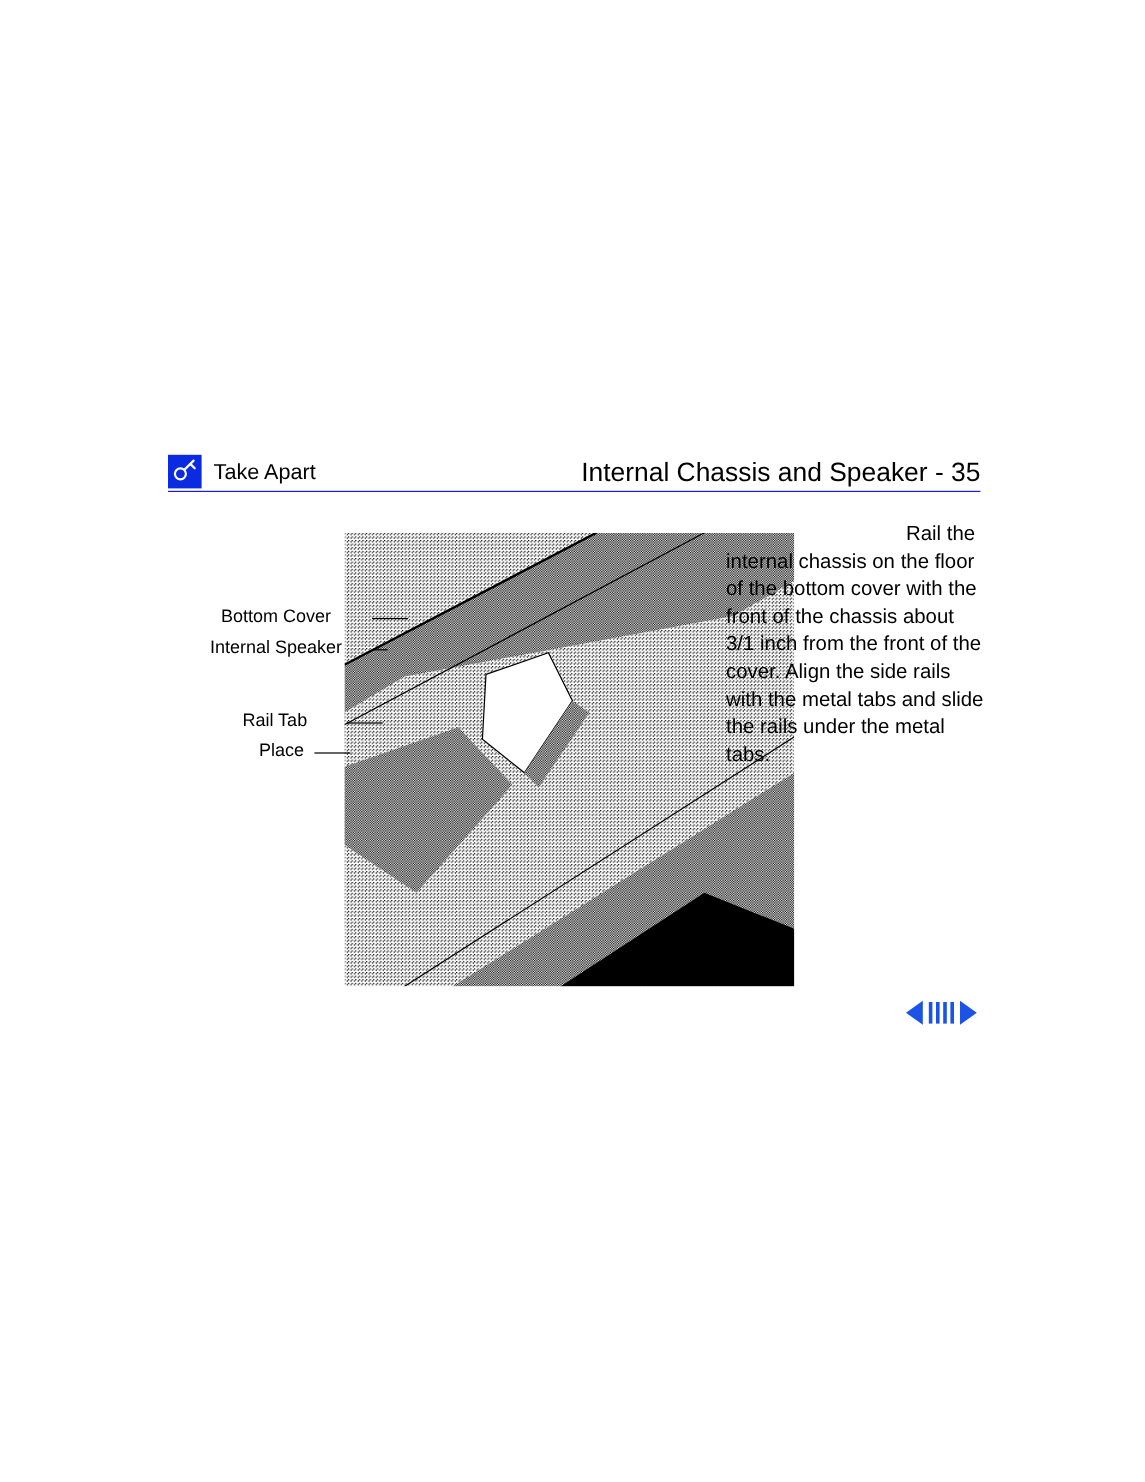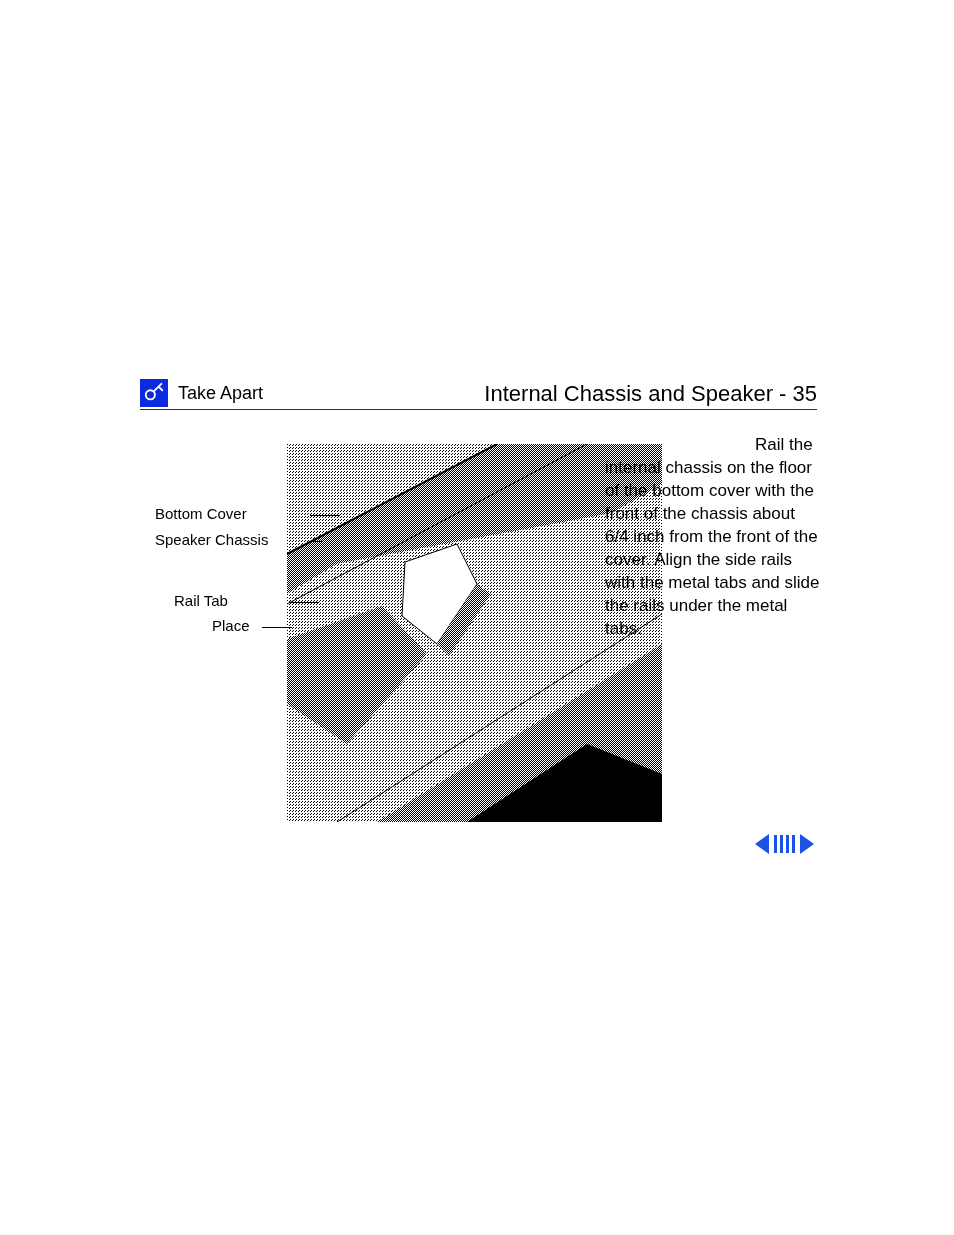--- a/index.html
+++ b/index.html
@@ -7,21 +7,21 @@
 .header{position:absolute;left:140px;right:137px;top:379px;border-bottom:1px solid #1a1ae6;padding-bottom:2px}
 .header-row{display:flex;align-items:flex-end;justify-content:space-between}
 .section-title{font-size:18px;display:flex;align-items:center;gap:10px}
 .icon-box{width:28px;height:28px;background:#0a2be0;display:inline-flex;align-items:center;justify-content:center;color:#fff}
 .icon-box svg{width:22px;height:22px}
 .breadcrumb{font-size:22px}
 .body{position:absolute;left:100px;right:135px;top:430px}
 .figure{position:absolute;left:100px;top:7px;width:462px;height:400px}
 .fig-img{position:absolute;right:0;top:7px;width:375px;height:378px;overflow:hidden;background:#fff}
 .fig-img svg{display:block}
-.callout{position:absolute;text-align:left;font-size:15px;white-space:nowrap}
+.callout{position:absolute;text-align:center;font-size:15px;white-space:nowrap}
 .callout .line{position:absolute;height:1px;background:#000;top:10px}
 .text-col{position:absolute;left:505px;top:4px;width:215px;font-size:17px;line-height:1.35}
 .lead{display:inline-block;margin-left:150px}
 .navbar{position:absolute;left:754px;top:834px;width:60px;height:20px;display:flex;align-items:center;justify-content:center;gap:2px}
 .tri{width:0;height:0;border-top:10px solid transparent;border-bottom:10px solid transparent}
 .tri.left{border-right:14px solid #1a53e6}
 .tri.right{border-left:14px solid #1a53e6}
 .bars{display:flex;gap:3px;padding:0 3px}
 .bars span{width:3px;height:18px;background:#1a53e6;display:block}
 </style>
@@ -79,36 +79,36 @@
           <line x1="0" y1="160" x2="300" y2="0" stroke="#000" stroke-width="1"></line>
           <line x1="50" y1="378" x2="375" y2="170" stroke="#000" stroke-width="1"></line>
         </svg>
       </div>
 
       <div class="callout" style="left:-45px;top:68px;width:150px">
         <span>Bottom Cover</span>
         <span class="line" style="left:155px;width:30px"></span>
       </div>
       <div class="callout" style="left:-45px;top:94px;width:150px">
-        <span>Speaker Chassis</span>
+        <span>Internal Speaker</span>
         <span class="line" style="left:155px;width:13px"></span>
       </div>
       <div class="callout" style="left:-26px;top:155px;width:110px">
         <span>Rail Tab</span>
         <span class="line" style="left:115px;width:30px"></span>
       </div>
       <div class="callout" style="left:12px;top:180px;width:45px">
         <span>Place</span>
         <span class="line" style="left:50px;width:30px"></span>
       </div>
     </div>
 
     <div class="text-col">
       <span class="lead">Rail</span>
-      <span>the internal chassis on the floor of the bottom cover with the front of the chassis about 6/4 inch from the front of the cover.  Align the side rails with the metal tabs and slide the rails under the metal tabs.</span>
+      <span>the internal chassis on the floor of the bottom cover with the front of the chassis about 3/1 inch from the front of the cover.  Align the side rails with the metal tabs and slide the rails under the metal tabs.</span>
     </div>
 
   </div>
 
   <div class="navbar">
     <div class="tri left" title="Previous page"></div>
     <div class="bars" title="Index">
       <span></span>
         <span></span>
         <span></span>

